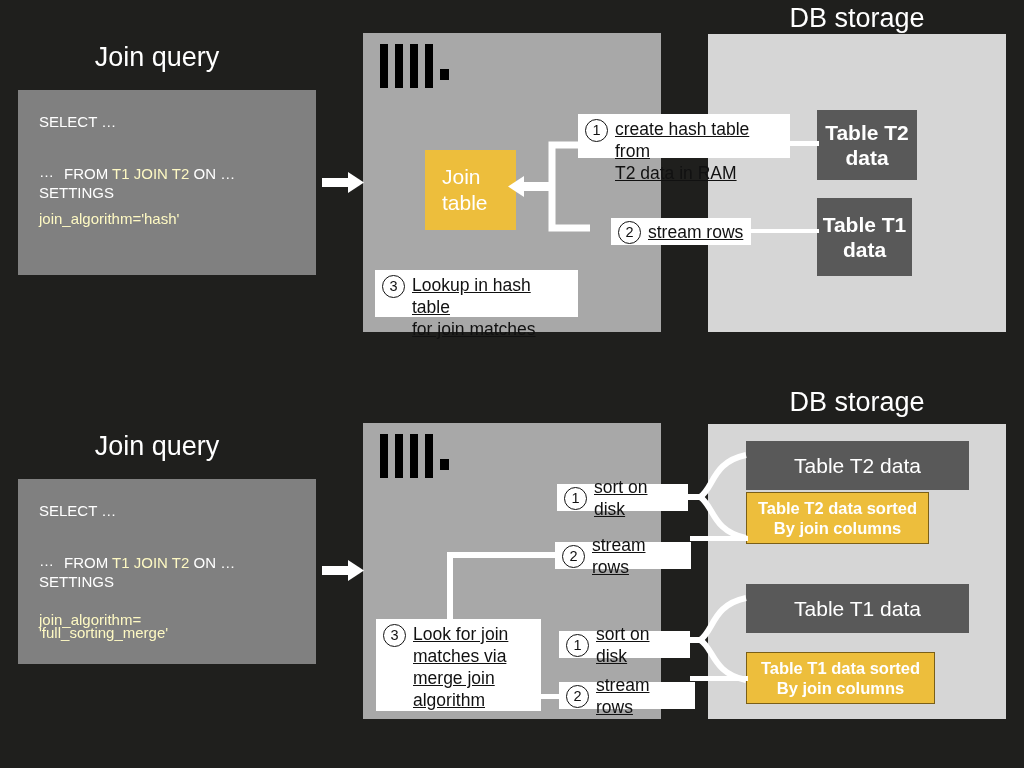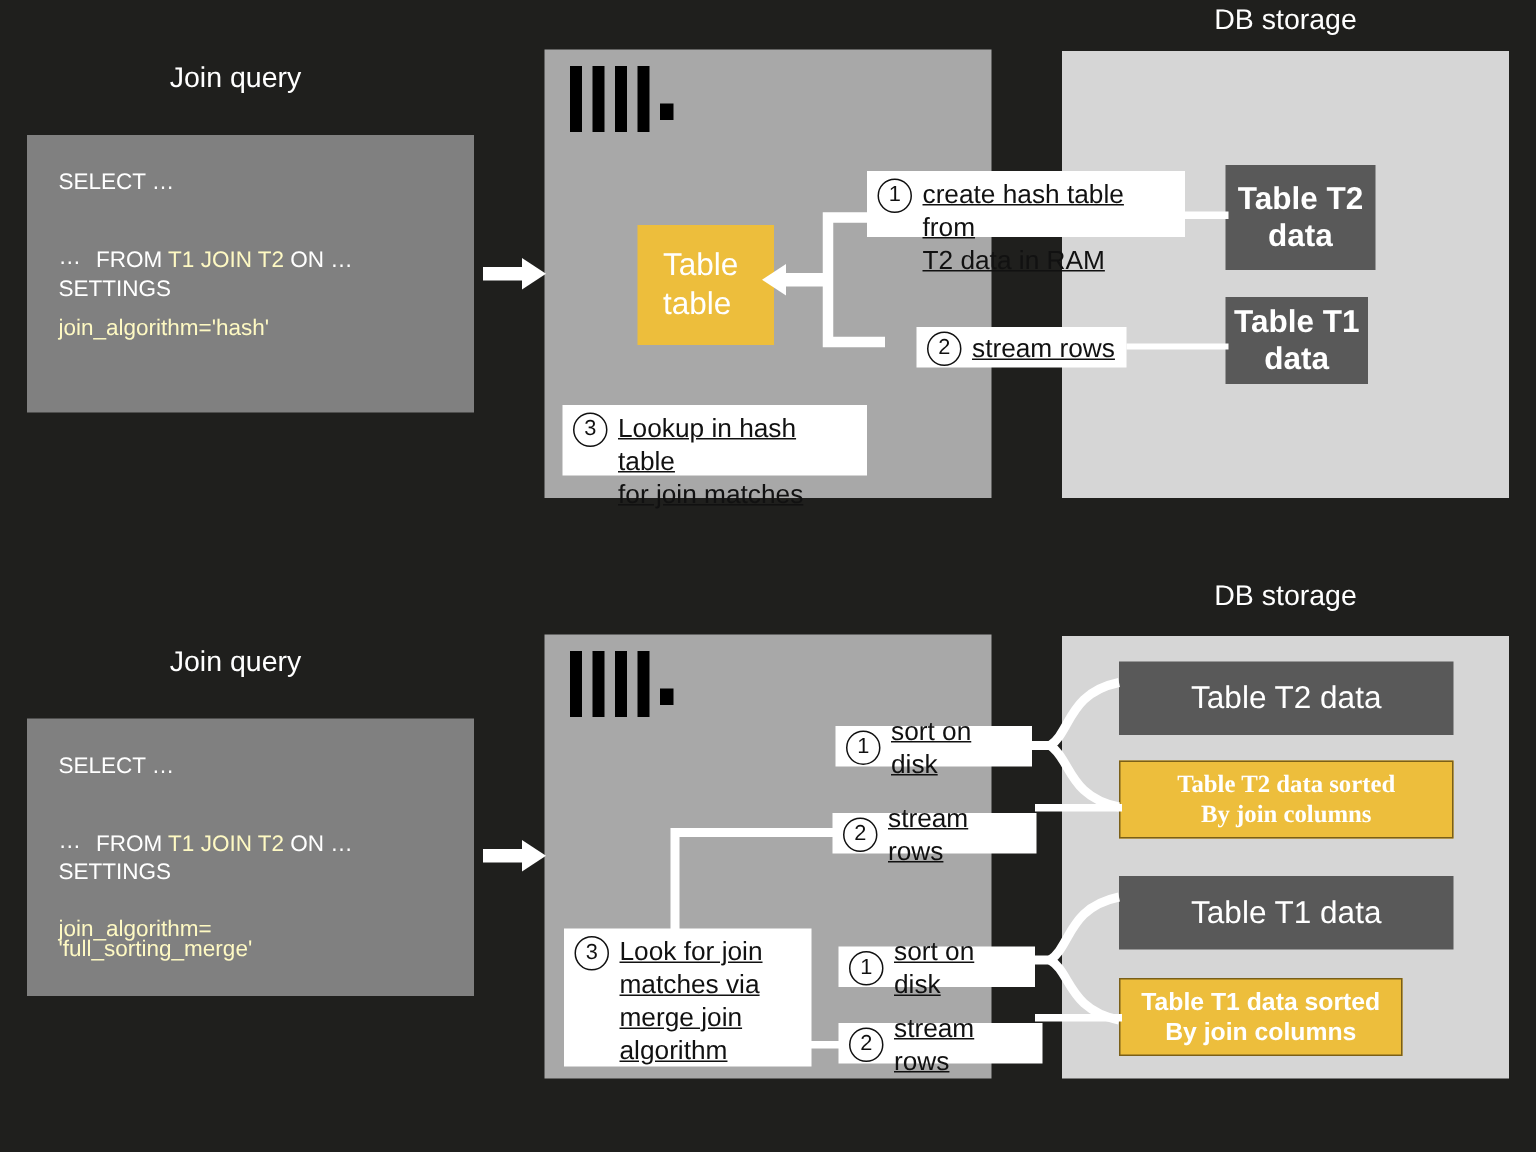--- a/index.html
+++ b/index.html
@@ -8,21 +8,21 @@
     background:#1f1f1d;
     font-family:"Liberation Sans",sans-serif;
     overflow:hidden;
     position:relative;
   }
   .stage{position:absolute;left:0;top:0;width:1024px;height:768px;}
   .abs{position:absolute;box-sizing:border-box;}
 
   
   .title{
-    color:#ffffff;font-size:19px;font-weight:400;
+    color:#ffffff;font-size:27px;font-weight:400;
     text-align:center;white-space:nowrap;
   }
 
   
   .query-box{
     background:#808080;
     padding:0;
   }
   .query-text{
     position:absolute;
@@ -110,26 +110,26 @@
   <div class="abs" style="left:380px;top:44px;width:70px;height:44px;">
     <div class="ch-bar" style="left:0px;top:0px;width:8px;height:44px;"></div>
     <div class="ch-bar" style="left:15px;top:0px;width:8px;height:44px;"></div>
     <div class="ch-bar" style="left:30px;top:0px;width:8px;height:44px;"></div>
     <div class="ch-bar" style="left:45px;top:0px;width:8px;height:44px;"></div>
     <div class="ch-bar" style="left:60px;top:25px;width:9px;height:11px;"></div>
   </div>
 
   <div class="abs storage-panel" style="left:708px;top:34px;width:298px;height:298px;"></div>
 
-  <div class="abs hash-box" style="left:425px;top:150px;width:91px;height:80px;">Table
+  <div class="abs hash-box" style="left:425px;top:150px;width:91px;height:80px;">Join
 table</div>
 
   <div class="abs tbl-dark" style="left:817px;top:110px;width:100px;height:70px;">Table T2
 data</div>
-  <div class="abs tbl-dark" style="left:817px;top:198px;width:95px;height:58px;">Table T1
+  <div class="abs tbl-dark" style="left:817px;top:198px;width:95px;height:78px;">Table T1
 data</div>
 
   <svg class="ov">
 
     <g>
       <rect x="322" y="178" width="33" height="9" fill="#ffffff"></rect>
       <polygon points="348,172 364,182.5 348,193" fill="#ffffff"></polygon>
     </g>
 
     <g fill="none" stroke="#ffffff" stroke-width="7">
@@ -183,21 +183,21 @@
     <div class="ch-bar" style="left:0px;top:0px;width:8px;height:44px;"></div>
     <div class="ch-bar" style="left:15px;top:0px;width:8px;height:44px;"></div>
     <div class="ch-bar" style="left:30px;top:0px;width:8px;height:44px;"></div>
     <div class="ch-bar" style="left:45px;top:0px;width:8px;height:44px;"></div>
     <div class="ch-bar" style="left:60px;top:25px;width:9px;height:11px;"></div>
   </div>
 
   <div class="abs storage-panel" style="left:708px;top:424px;width:298px;height:295px;"></div>
 
   <div class="abs tbl-dark plain" style="left:746px;top:441px;width:223px;height:49px;">Table T2 data</div>
-  <div class="abs tbl-yellow" style="left:746px;top:507px;width:223px;height:52px;font-family:Liberation Serif, serif;">Table T2 data sorted
+  <div class="abs tbl-yellow" style="left:746px;top:492px;width:183px;height:52px;">Table T2 data sorted
 By join columns</div>
   <div class="abs tbl-dark plain" style="left:746px;top:584px;width:223px;height:49px;">Table T1 data</div>
   <div class="abs tbl-yellow" style="left:746px;top:652px;width:189px;height:52px;">Table T1 data sorted
 By join columns</div>
 
   <svg class="ov">
 
     <g>
       <rect x="322" y="566" width="33" height="9" fill="#ffffff"></rect>
       <polygon points="348,560 364,570.5 348,581" fill="#ffffff"></polygon>

